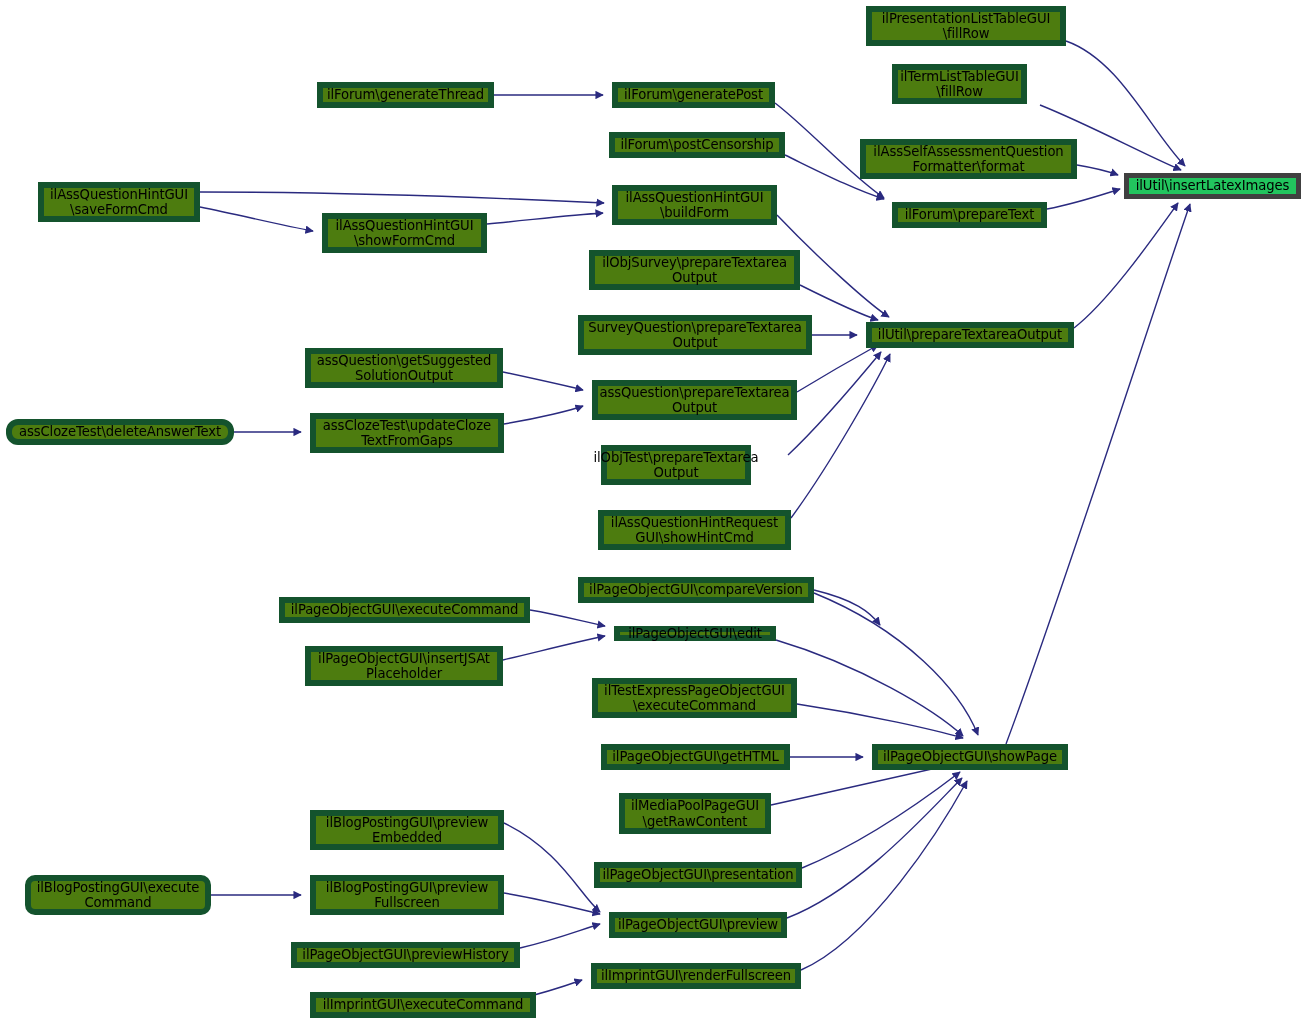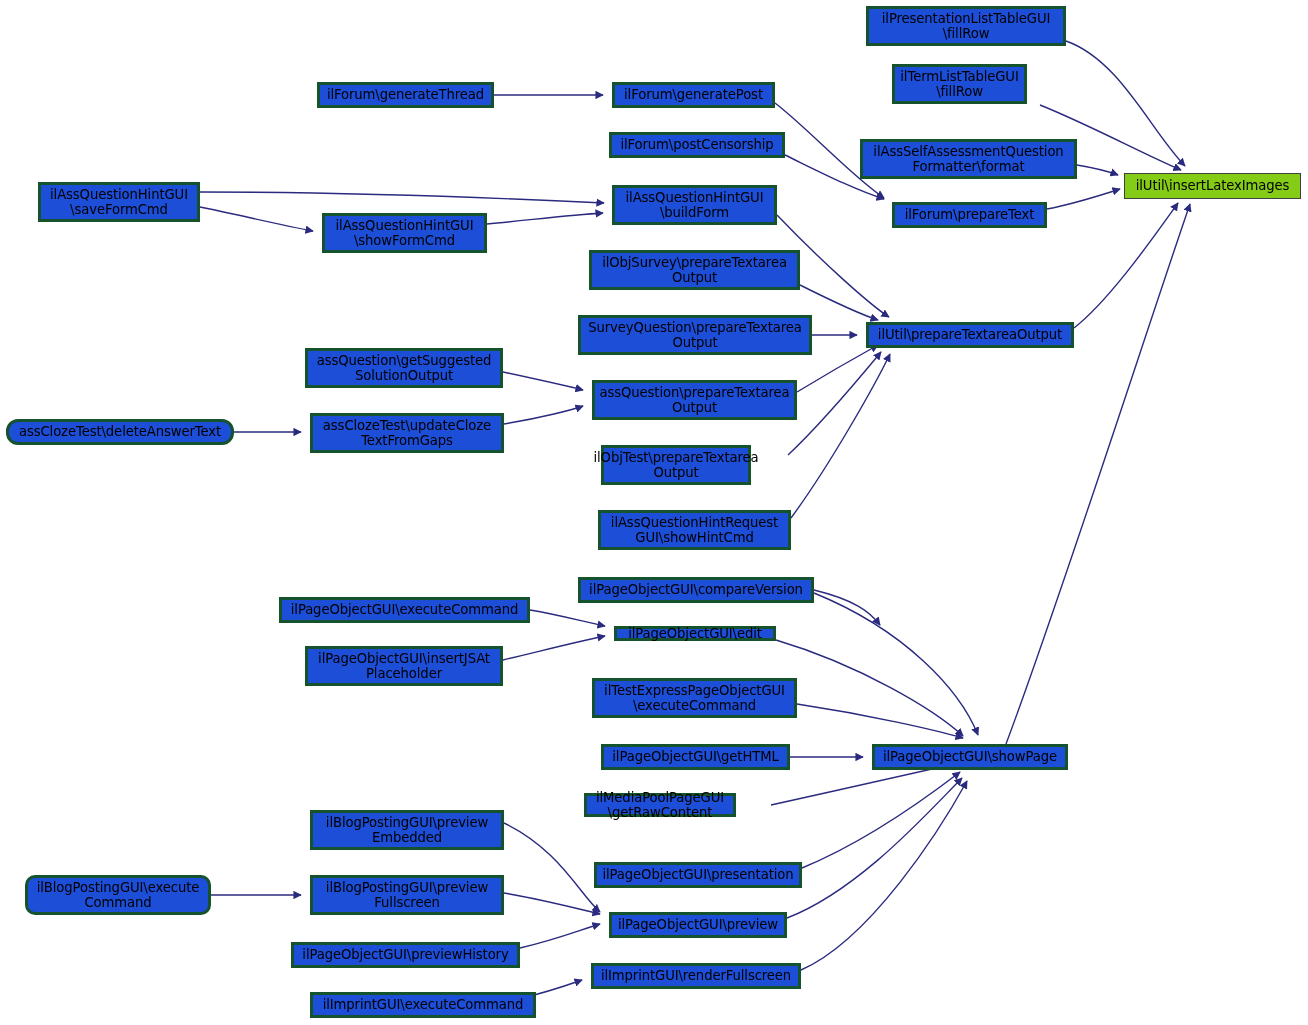--- a/index.html
+++ b/index.html
@@ -8,36 +8,36 @@
     width:1308px;
     height:1025px;
     background:#ffffff;
     font-family:"DejaVu Sans","Liberation Sans",sans-serif;
     overflow:hidden;
   }
   #edges{position:absolute;left:0;top:0;width:1308px;height:1025px;}
   .node{
     position:absolute;
     box-sizing:border-box;
-    border:3px solid #14532d;
-    background:#1d4ed8;
+    border:6px solid #14532d;
+    background:#4d7c0f;
     color:#000000;
     display:flex;
     align-items:center;
     justify-content:center;
     text-align:center;
     font-size:13.2px;
     line-height:15.5px;
     white-space:pre-line;
     letter-spacing:-0.1px;
     z-index:5;
   }
   .node.current{
-    background:#84cc16;
-    border:1px solid #404040;
+    background:#22c55e;
+    border:5px solid #404040;
   }
   .node .lbl{display:block;padding:0 4px;}
 </style>
 </head>
 <body>
 
 <div id="canvas">
   <svg id="edges" viewBox="0 0 1308 1025" xmlns="http://www.w3.org/2000/svg">
     <defs>
       <marker id="arrow" viewBox="0 0 10 10" refX="9" refY="5" markerWidth="6" markerHeight="6" orient="auto-start-reverse">
@@ -120,21 +120,21 @@
       <div class="node" style="left: 6px; top: 419px; width: 228px; height: 26px; border-radius: 12px;"><span class="lbl">assClozeTest\deleteAnswerText</span></div>
       <div class="node" style="left: 872px; top: 744px; width: 196px; height: 26px;"><span class="lbl">ilPageObjectGUI\showPage</span></div>
       <div class="node" style="left: 578px; top: 577px; width: 236px; height: 26px;"><span class="lbl">ilPageObjectGUI\compareVersion</span></div>
       <div class="node" style="left: 614px; top: 626px; width: 162px; height: 15px;"><span class="lbl">ilPageObjectGUI\edit</span></div>
       <div class="node" style="left: 279px; top: 597px; width: 251px; height: 26px;"><span class="lbl">ilPageObjectGUI\executeCommand</span></div>
       <div class="node" style="left: 305px; top: 646px; width: 198px; height: 40px;"><span class="lbl">ilPageObjectGUI\insertJSAt
 Placeholder</span></div>
       <div class="node" style="left: 592px; top: 678px; width: 205px; height: 40px;"><span class="lbl">ilTestExpressPageObjectGUI
 \executeCommand</span></div>
       <div class="node" style="left: 601px; top: 744px; width: 189px; height: 26px;"><span class="lbl">ilPageObjectGUI\getHTML</span></div>
-      <div class="node" style="left: 584px; top: 793px; width: 152px; height: 24px; text-align: center;"><span class="lbl">ilMediaPoolPageGUI
+      <div class="node" style="left: 619px; top: 793px; width: 152px; height: 41px; text-align: center;"><span class="lbl">ilMediaPoolPageGUI
 \getRawContent</span></div>
       <div class="node" style="left: 594px; top: 862px; width: 208px; height: 26px;"><span class="lbl">ilPageObjectGUI\presentation</span></div>
       <div class="node" style="left: 609px; top: 912px; width: 178px; height: 26px;"><span class="lbl">ilPageObjectGUI\preview</span></div>
       <div class="node" style="left: 591px; top: 963px; width: 210px; height: 26px;"><span class="lbl">ilImprintGUI\renderFullscreen</span></div>
       <div class="node" style="left: 310px; top: 810px; width: 194px; height: 40px;"><span class="lbl">ilBlogPostingGUI\preview
 Embedded</span></div>
       <div class="node" style="left: 310px; top: 875px; width: 194px; height: 40px;"><span class="lbl">ilBlogPostingGUI\preview
 Fullscreen</span></div>
       <div class="node" style="left: 25px; top: 875px; width: 186px; height: 40px; border-radius: 10px;"><span class="lbl">ilBlogPostingGUI\execute
 Command</span></div>

